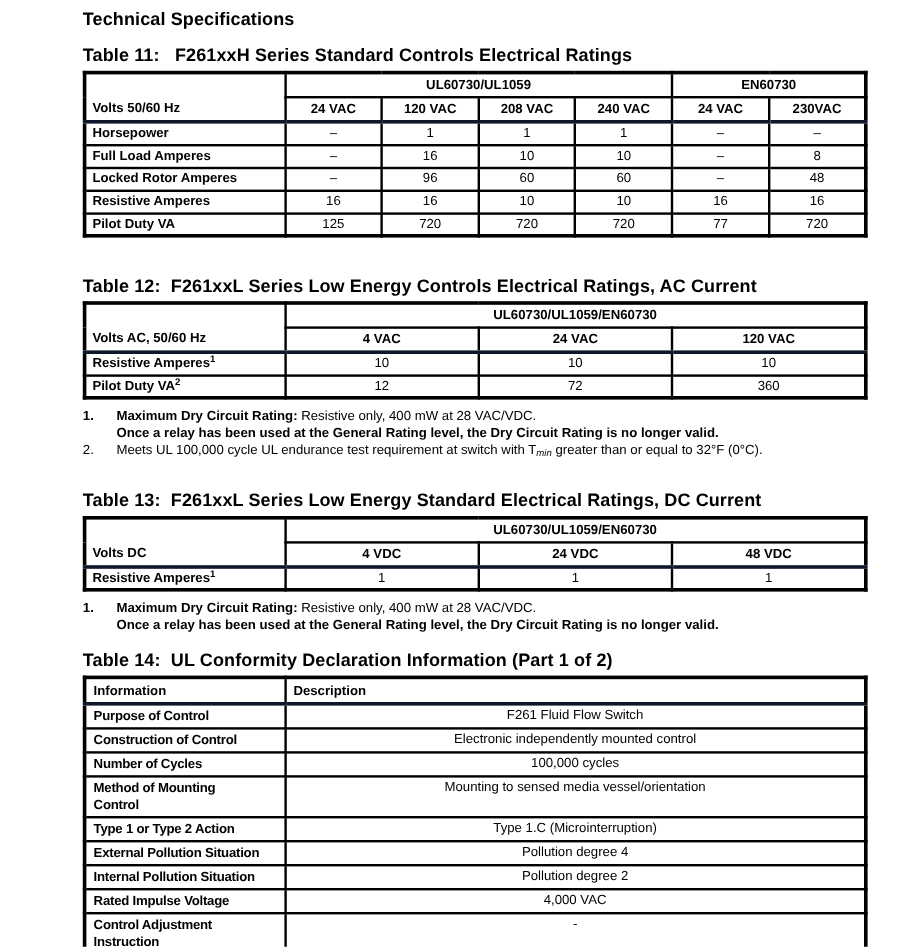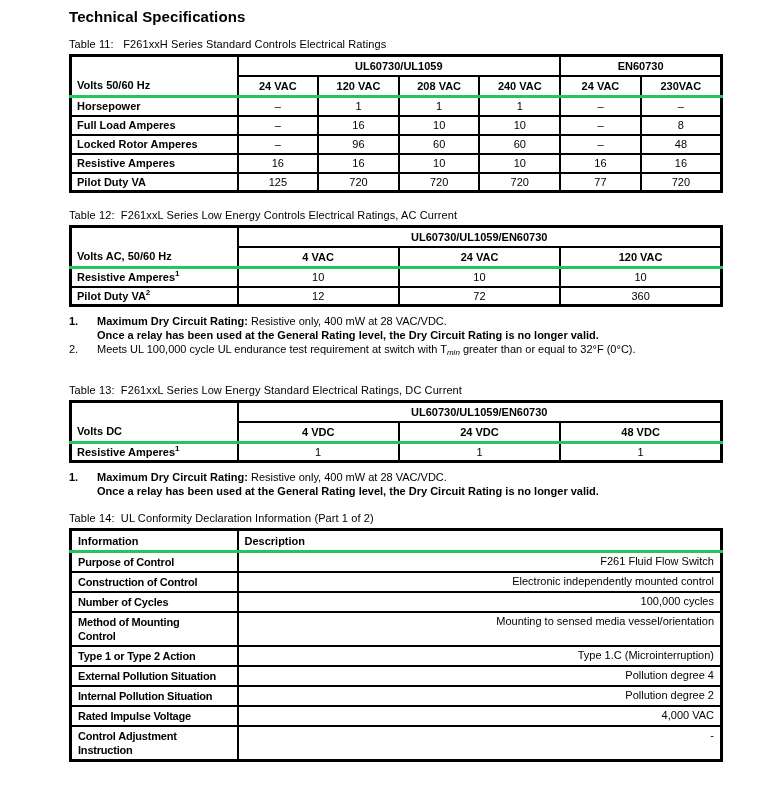--- a/index.html
+++ b/index.html
@@ -7,57 +7,57 @@
     width:770px; height:789px;
     font-family:"Liberation Sans","DejaVu Sans",sans-serif;
     color:#000;
     -webkit-font-smoothing:antialiased;
   }
   .page { padding:8px 47px 0 69px; }
 
   .doc-title { font-size:15px; font-weight:bold; margin:0 0 13px 0; letter-spacing:0.1px; }
 
   .caption {
-    font-size:11px; font-weight:normal; margin:0 0 4px 0;
+    font-size:15px; font-weight:bold; margin:0 0 4px 0;
     white-space:pre-wrap; letter-spacing:0.1px;
   }
-  .mt-t12 { margin-top:16px; }
+  .mt-t12 { margin-top:32px; }
   .mt-t13 { margin-top:24px; }
   .mt-t14 { margin-top:14px; }
 
   table { border-collapse:collapse; width:100%; table-layout:fixed; border:3px solid #000; }
   th, td { border:2px solid #000; font-size:11px; padding:1px 5px; overflow:hidden; }
   th { font-weight:bold; }
 
   .etable tr { height:19px; }
   .etable tr.grow { height:20px; }
   .etable tr.hrow { height:21px; }
   .etable th { text-align:center; }
   .etable td.val { text-align:center; }
   .rlabel { font-weight:bold; text-align:left; }
   .corner { vertical-align:bottom; font-weight:bold; padding-bottom:4px; }
-  .thickb { border-bottom:3px solid #22c55e; }
+  .thickb { border-bottom:3px solid #0f172a; }
 
   sup.fnref { font-size:8px; font-weight:bold; vertical-align:top; position:relative; top:-2px; }
 
   .fnblock { margin-top:7px; font-size:11px; line-height:14px; }
   .fn { display:flex; align-items:flex-start; }
   .fn + .fn { margin-top:0; }
   .fn-num { width:28px; flex:none; }
   .fn-num.b { font-weight:bold; }
   .fn-body { flex:1; }
   .b { font-weight:bold; }
   sub.tmin { font-size:8px; vertical-align:-2px;font-style:italic; }
 
   .t14 tr { height:19px;padding-left:20px; }
   .t14 tr.hrow { height:22px; }
   .t14 th { text-align:left; padding-left:6px; }
   .t14 td { vertical-align:top; padding:2px 6px; }
   .t14 .rlabel { white-space:pre-line; letter-spacing:-0.2px; line-height:14px; }
-  .t14 .desc { text-align:right; }
+  .t14 .desc { text-align:center; }
   .t14 .desc .dline { line-height:15px; }
   .tall { height:38px; }
 
   col.lab { width:167px; }
 </style>
 </head>
 <body>
 
 <div class="page">
 

